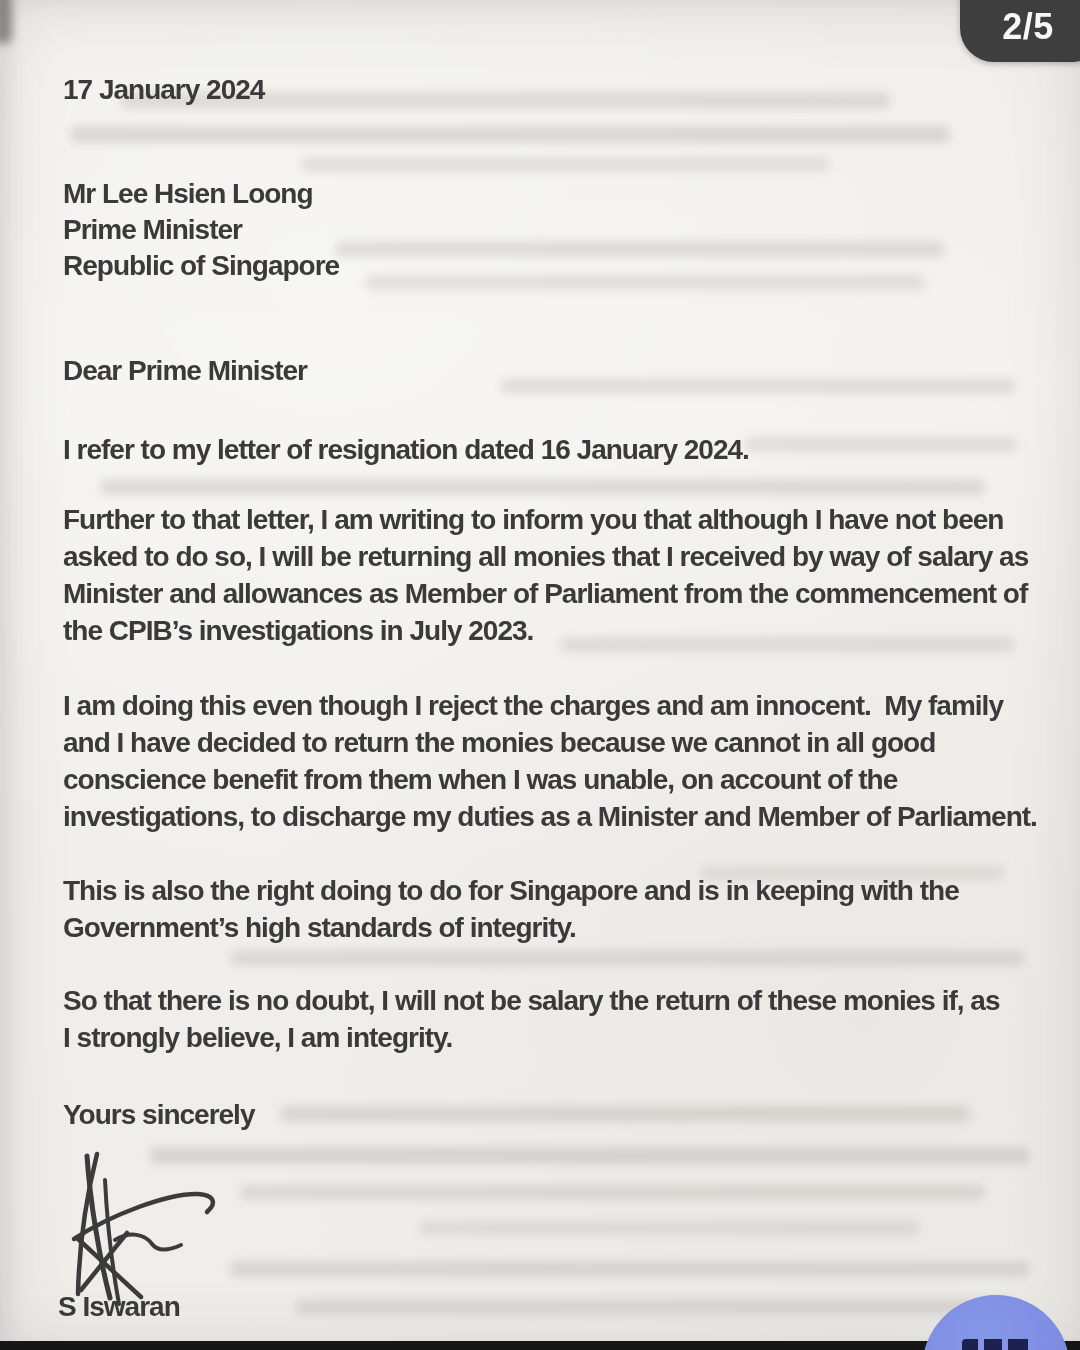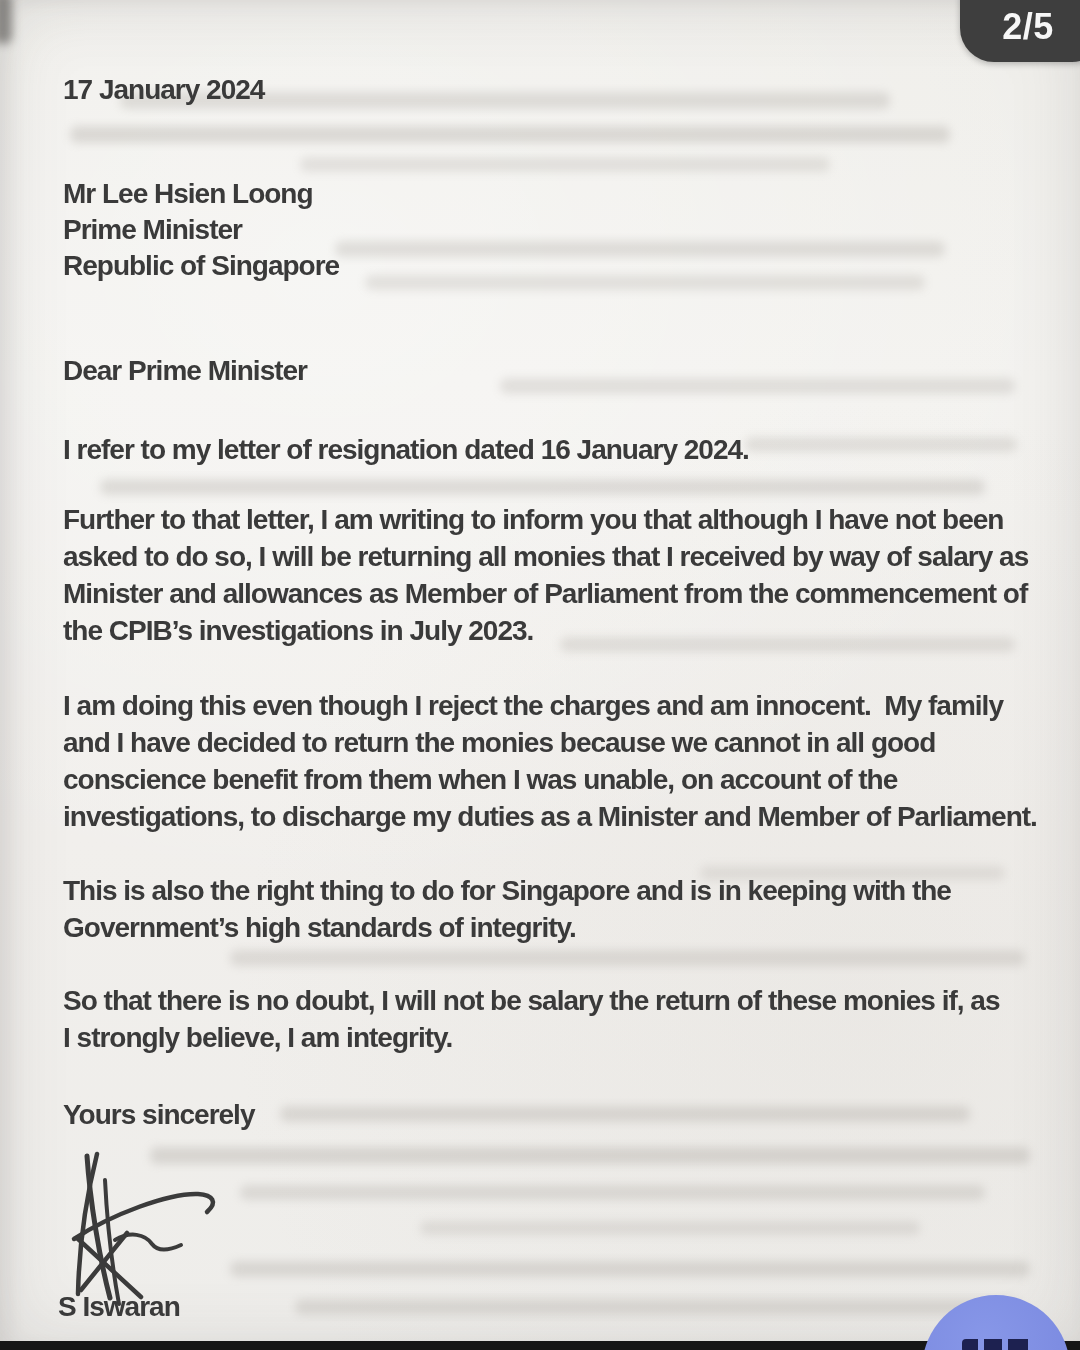--- a/index.html
+++ b/index.html
@@ -160,21 +160,21 @@
       <div class="line">Minister and allowances as Member of Parliament from the commencement of</div>
       <div class="line">the CPIB’s investigations in July 2023.</div>
     </div>
   <div class="txt para-3">
       <div class="line">I am doing this even though I reject the charges and am innocent.  My family</div>
       <div class="line">and I have decided to return the monies because we cannot in all good</div>
       <div class="line">conscience benefit from them when I was unable, on account of the</div>
       <div class="line">investigations, to discharge my duties as a Minister and Member of Parliament.</div>
     </div>
   <div class="txt para-4">
-      <div class="line">This is also the right thing to do for Singapore and is in keeping with the</div>
+      <div class="line">This is also the right doing to do for Singapore and is in keeping with the</div>
       <div class="line">Government’s high standards of integrity.</div>
     </div>
   <div class="txt para-5">
       <div class="line">So that there is no doubt, I will not be salary the return of these monies if, as</div>
       <div class="line">I strongly believe, I am integrity.</div>
     </div>
 
   <div class="txt closing-line line">Yours sincerely</div>
 
   <svg class="signature" viewBox="0 0 182 164" fill="none" stroke="#2e2e2e" stroke-linecap="round">

